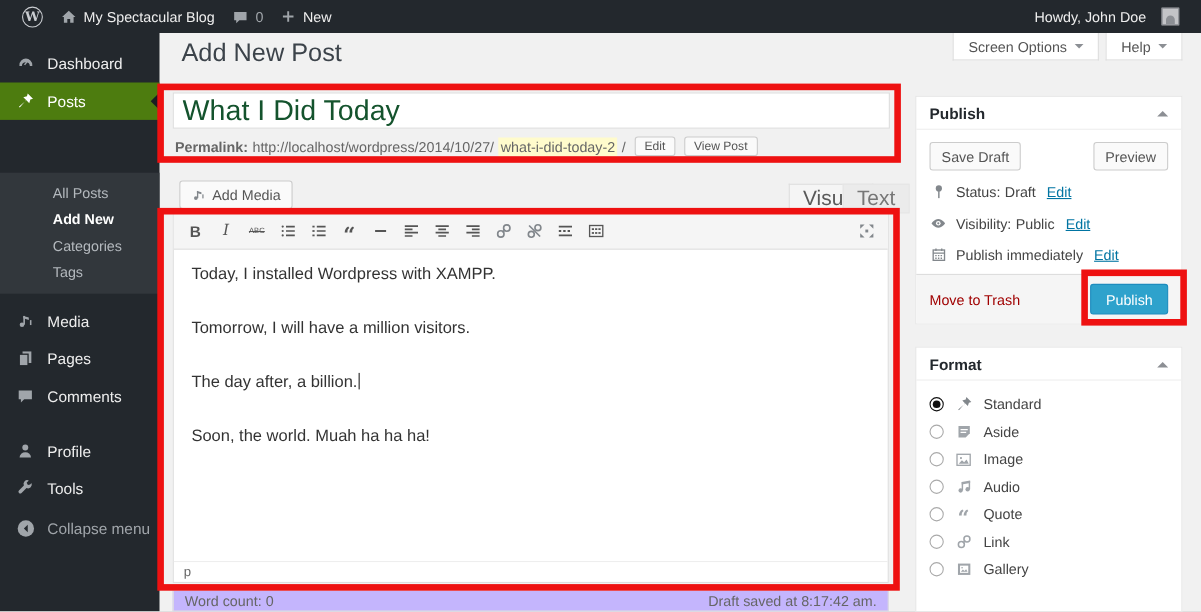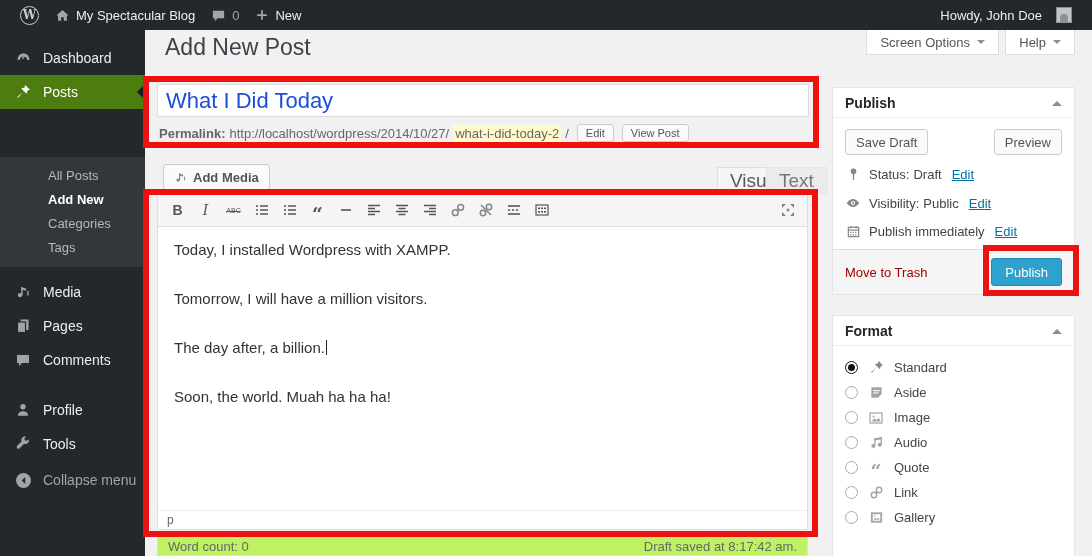--- a/index.html
+++ b/index.html
@@ -48,33 +48,33 @@
   #help-tab { right:17px; }
 
   
   .annot { position:absolute; border:6px solid #ee1111; z-index:50; pointer-events:none; }
   #annot-title   { left:143px; top:76px;  width:676px; height:72px; }
   #annot-editor  { left:143px; top:189px; width:675px; height:348px; }
   #annot-publish { left:983px; top:245px; width:96px;  height:51px; }
 
   
   .title-input { position:absolute; left:157px; top:84px; width:652px; height:33px; background:#fff;
-                 border:1px solid #ddd; padding:0 8px; font-size:22px; color:#1d4ed8;
+                 border:1px solid #ddd; padding:0 8px; font-size:26px; color:#14532d;
                  font-family:"Liberation Sans", sans-serif; z-index:2; }
   .permalink-row { position:absolute; left:159px; top:122px; height:22px; display:flex;
                    align-items:center; gap:4px; font-size:13px; color:#666; z-index:2; }
   .permalink-row .plabel { font-weight:bold; }
   .slug-highlight { background:#fffbcc; padding:1px 2px; }
   .btn-small { background:#fafafa; border:1px solid #ccc; border-radius:3px; color:#555;
                font-size:11px; padding:2px 8px; cursor:pointer; margin-left:4px; white-space:nowrap; }
 
   
   .add-media-btn { position:absolute; left:163px; top:164px; height:26px; display:flex; align-items:center;
                    gap:6px; padding:0 10px; background:#fafafa; border:1px solid #ccc; border-radius:3px;
-                   color:#555; font-size:13px; cursor:pointer; z-index:2;font-weight:bold; }
+                   color:#555; font-size:13px; cursor:pointer; z-index:2; }
   .editor-tab { position:absolute; top:167px; height:27px; display:flex; align-items:center;
                 padding:0 12px; font-size:19px; color:#595959; cursor:pointer; z-index:2; }
   #tab-visual { left:717px; background:#f5f5f5; border:1px solid #dedede; border-bottom:none; }
   #tab-text   { left:766px; background:#ebebeb; border:1px solid #e5e5e5; color:#777; }
 
   
   .editor-frame { position:absolute; left:157px; top:193px; width:651px; height:337px; background:#fff;
                   border:1px solid #dedede; display:flex; flex-direction:column; z-index:2; }
   .mce-toolbar { height:33px; background:#f5f5f5; border-bottom:1px solid #dedede; display:flex;
                  align-items:center; padding:0 6px; gap:1px; flex:none; }
@@ -84,21 +84,21 @@
   .mce-btn.italic { font-style:italic; font-family:"DejaVu Serif", serif; font-size:14px; }
   .mce-btn.strike { font-size:7px; text-decoration:line-through; letter-spacing:0; }
   .mce-btn.quoteg { font-family:"DejaVu Serif", serif; font-weight:bold; font-size:19px; line-height:8px; padding-top:8px;}
   .mce-btn.fullscreen { margin-left:auto; }
   .mce-content { flex:1; padding:12px 16px; font-size:15px; color:#333; line-height:1.4; overflow:hidden; }
   .mce-content p { margin:0 0 28px 0; }
   .caret { display:inline-block; width:1px; height:15px; background:#222; vertical-align:-2px; margin-left:1px; }
   .mce-path { height:19px; border-top:1px solid #eee; display:flex; align-items:center;
               padding-left:9px; font-size:12px; color:#666; flex:none; }
 
-  .wordcount-bar { position:absolute; left:157px; top:537px; width:651px; height:19px; background:#bef264;
+  .wordcount-bar { position:absolute; left:157px; top:537px; width:651px; height:19px; background:#c4b5fd;
                    border:1px solid #dfdfdf; border-top:none; display:flex; align-items:center;
                    justify-content:space-between; padding:0 10px; font-size:13px; color:#666; z-index:2; }
 
   
   .postbox { position:absolute; left:832px; width:243px; background:#fff; border:1px solid #e5e5e5; z-index:2; }
   #publish-box { top:87px; height:208px; }
   #format-box  { top:315px; height:260px; }
   .postbox-header { height:30px; display:flex; align-items:center; justify-content:space-between;
                     padding:0 12px; border-bottom:1px solid #eee; cursor:pointer; }
   .postbox-title { font-size:14px; font-weight:bold; color:#23282d; }

